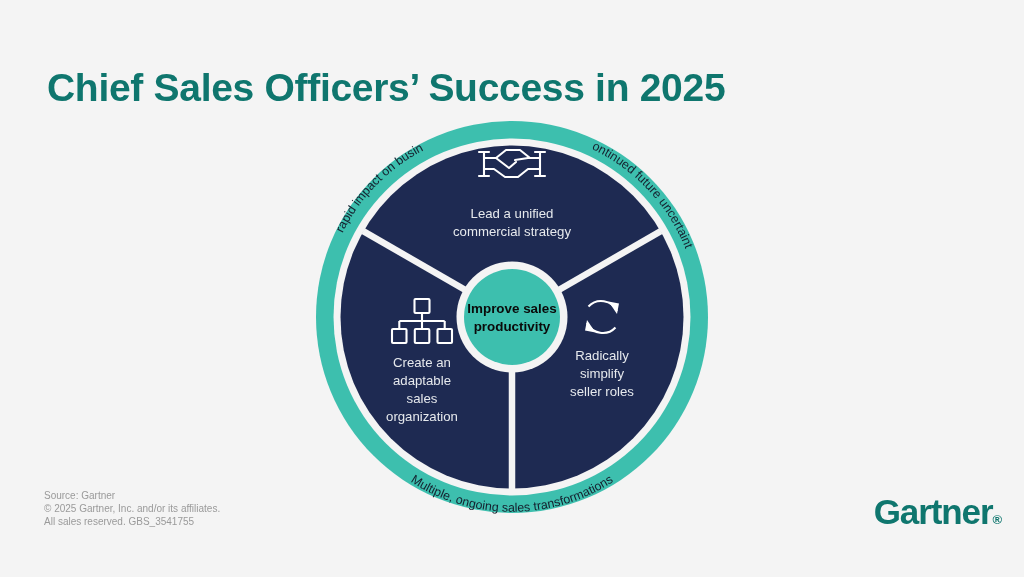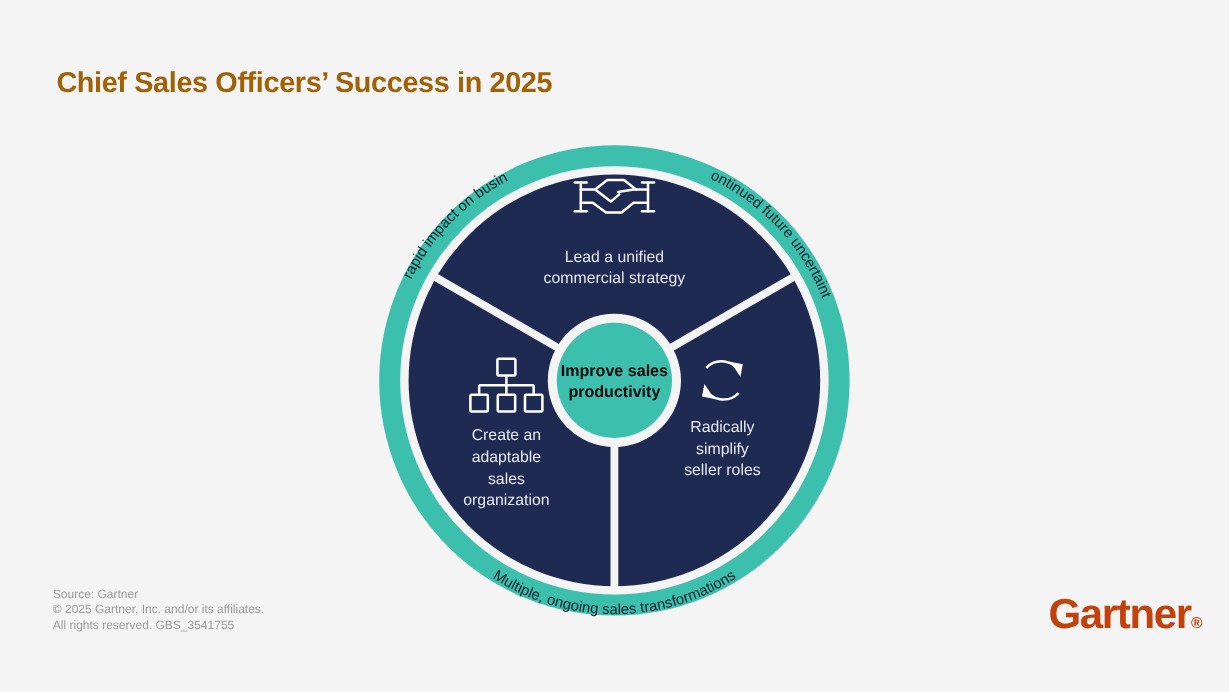--- a/index.html
+++ b/index.html
@@ -11,23 +11,23 @@
     height: 577px;
     background: #F4F4F4;
     font-family: "Liberation Sans", sans-serif;
     overflow: hidden;
     position: relative;
   }
   #page-title {
     position: absolute;
     left: 47px;
     top: 40px;
-    font-size: 24px;
+    font-size: 39px;
     font-weight: bold;
-    color: #a16207;
+    color: #0f766e;
     letter-spacing: -0.3px;
     white-space: nowrap;
   }
   #diagram {
     position: absolute;
     left: 300px;
     top: 105px;
   }
   #footer-note {
     position: absolute;
@@ -37,21 +37,21 @@
     line-height: 13.2px;
     color: #9A9A9A;
   }
   #footer-note div { white-space: nowrap; }
   #brand-logo {
     position: absolute;
     right: 22px;
     top: 492px;
     font-size: 35px;
     font-weight: bold;
-    color: #c2410c;
+    color: #0f766e;
     letter-spacing: -1.1px;
     white-space: nowrap;
     text-align: right;
   }
   #brand-logo .tm {
     font-size: 13px;
     vertical-align: baseline;
     letter-spacing: 0;
   }
   .seg-label {
@@ -171,16 +171,16 @@
   </text>
   <text class="ring-label">
     <textPath href="#arc-bottom" startOffset="50%" text-anchor="middle">Multiple, ongoing sales transformations</textPath>
   </text>
 </svg>
 </div>
 
 <div id="footer-note">
   <div>Source: Gartner</div>
   <div>© 2025 Gartner, Inc. and/or its affiliates.</div>
-  <div>All rights reserved. GBS_3541755</div>
+  <div>All sales reserved. GBS_3541755</div>
 </div>
 
 <div id="brand-logo"><span>Gartner</span><span class="tm">®</span></div>
 
 </body></html>

